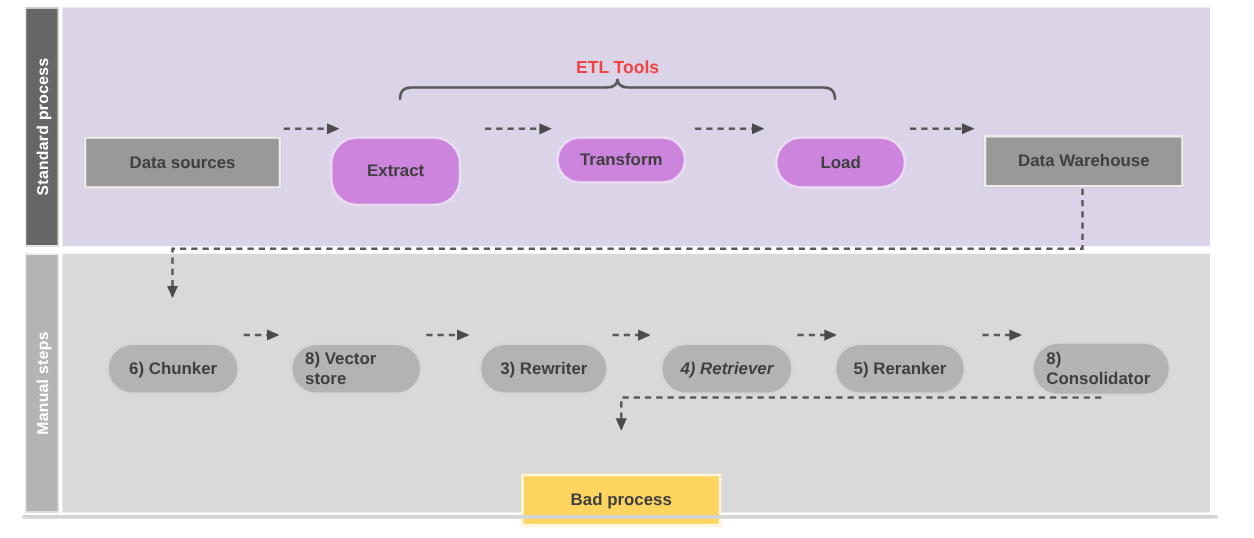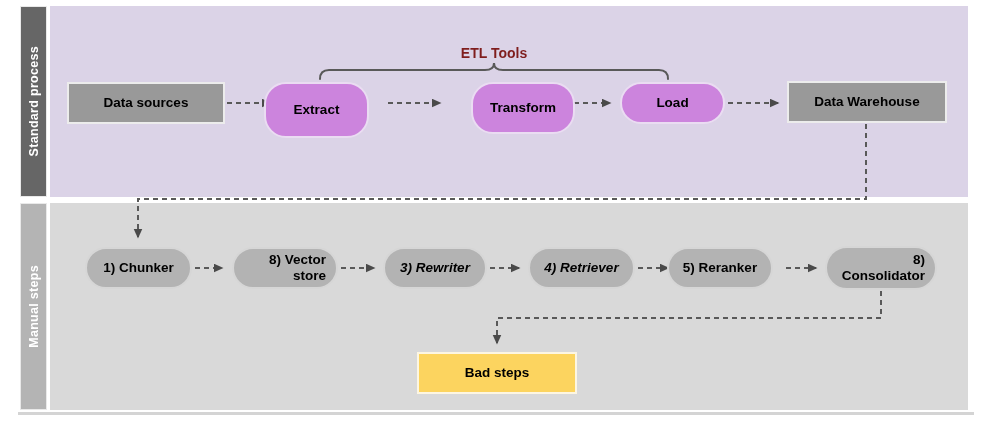--- a/index.html
+++ b/index.html
@@ -49,26 +49,27 @@
     width: 956px;
     height: 3px;
     background: #d4d4d4;
   }
 
   .node {
     position: absolute;
     display: flex;
     align-items: center;
     justify-content: center;
-    text-align: right;
-    color: #000000;
+    text-align: left;
+    color: #404040;
     font-weight: bold;
     font-size: 13.5px;
     line-height: 1.15;
     padding: 2px 10px;
+    margin-top: 27px;
   }
   .node-rect-gray {
     background: #999999;
     border: 2px solid #ececec;
   }
   .node-pill-purple {
     background: #cc84dd;
     border: 2px solid #eadcf2;
     border-radius: 22px;
   }
@@ -78,40 +79,40 @@
     border-radius: 22px;
   }
   .node-rect-yellow {
     background: #fcd45f;
     border: 2px solid #fdf6e2;
   }
 
   
   .n-data-sources   { left: 67px;  top: 82px; width: 158px; height: 42px; }
   .n-extract        { left: 264px; top: 82px; width: 105px; height: 56px; }
-  .n-transform      { left: 471px; top: 82px; width: 104px; height: 52px; }
+  .n-transform      { left: 445px; top: 82px; width: 104px; height: 38px; }
   .n-load           { left: 620px; top: 82px; width: 105px; height: 42px; }
   .n-data-warehouse { left: 787px; top: 81px; width: 160px; height: 42px; }
 
   
   .n-chunker      { left: 85px;  top: 247px; width: 107px; height: 42px; }
   .n-vector-store { left: 232px; top: 247px; width: 106px; height: 42px; }
-  .n-rewriter     { left: 383px; top: 247px; width: 104px; height: 42px; font-style: italic; }
+  .n-rewriter     { left: 383px; top: 247px; width: 104px; height: 42px; }
   .n-retriever    { left: 528px; top: 247px; width: 107px; height: 42px; font-style: italic; }
   .n-reranker     { left: 667px; top: 247px; width: 106px; height: 42px; }
   .n-consolidator { left: 825px; top: 246px; width: 112px; height: 44px; }
   .n-bad-output   { left: 417px; top: 352px; width: 160px; height: 42px; }
 
   .brace-label {
     position: absolute;
     left: 320px;
     top: 45px;
     width: 348px;
     text-align: center;
-    color: #7f1d1d;
+    color: #ef4444;
     font-weight: bold;
     font-size: 14px;
   }
 
   svg.overlay {
     position: absolute;
     left: 0;
     top: 0;
     pointer-events: none;
   }
@@ -157,23 +158,23 @@
   </svg>
 
   <div class="brace-label">ETL Tools</div>
 
   <div class="node node-rect-gray n-data-sources">Data sources</div>
   <div class="node node-pill-purple n-extract">Extract</div>
   <div class="node node-pill-purple n-transform">Transform</div>
   <div class="node node-pill-purple n-load">Load</div>
   <div class="node node-rect-gray n-data-warehouse">Data Warehouse</div>
 
-  <div class="node node-pill-gray n-chunker">1) Chunker</div>
+  <div class="node node-pill-gray n-chunker">6) Chunker</div>
   <div class="node node-pill-gray n-vector-store">8) Vector store</div>
   <div class="node node-pill-gray n-rewriter">3) Rewriter</div>
   <div class="node node-pill-gray n-retriever">4) Retriever</div>
   <div class="node node-pill-gray n-reranker">5) Reranker</div>
   <div class="node node-pill-gray n-consolidator">8) Consolidator</div>
-  <div class="node node-rect-yellow n-bad-output">Bad steps</div>
+  <div class="node node-rect-yellow n-bad-output">Bad process</div>
 
   <div class="bottom-rule"></div>
 
 </div>
 
 </body></html>

